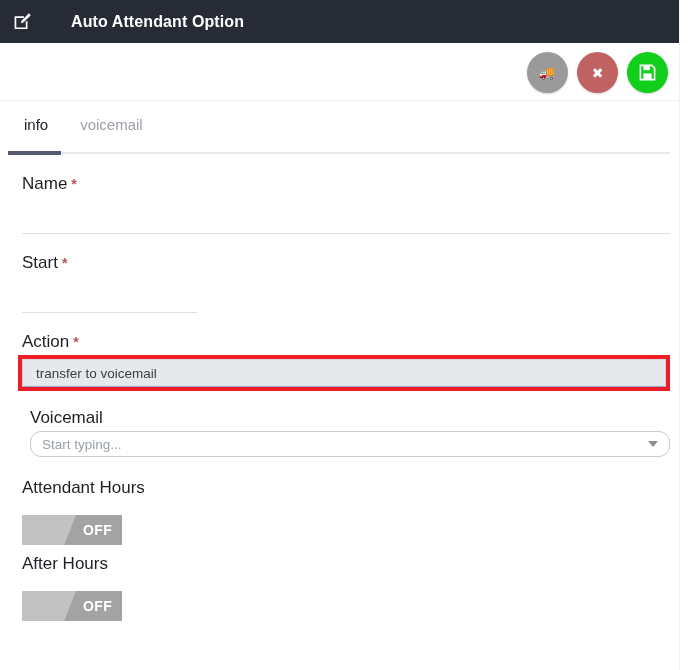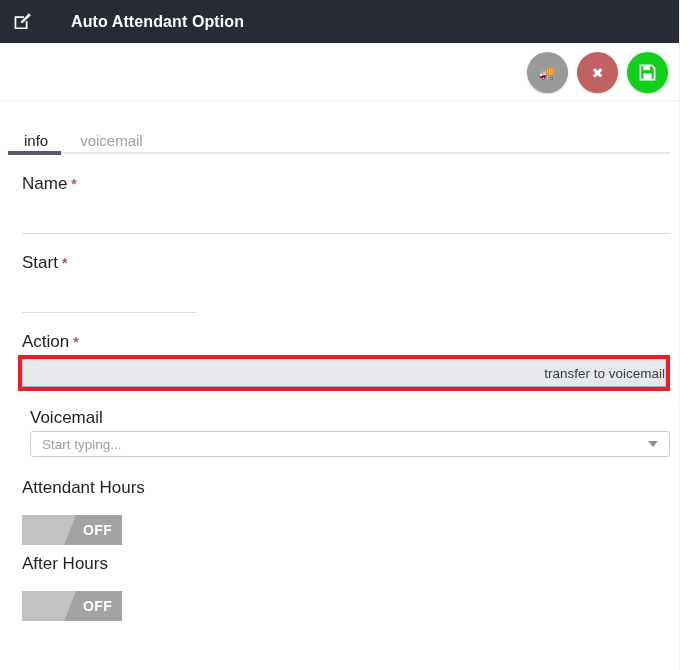--- a/index.html
+++ b/index.html
@@ -110,21 +110,21 @@
     position: absolute;
     left: 0;
     top: 101px;
     width: 679px;
     height: 54px;
     box-sizing: border-box;
   }
   .tabstrip {
     position: absolute;
     left: 8px;
-    top: 26px;
+    top: 10px;
     display: flex;
     align-items: flex-end;
   }
   .tab {
     font-size: 15px;
     padding: 6px 16px 14px 16px;
     cursor: pointer;
     line-height: 1;
     background: none;
     border: none;
@@ -229,33 +229,32 @@
     background: #e6e8ec;
     border: 1px solid #d3d6dc;
     border-bottom: 1px solid #8fa7c9;
     box-sizing: border-box;
     display: flex;
     align-items: center;
     padding-left: 13px;
     font-size: 13.5px;
     color: #3b4048;
     font-family: "Liberation Sans", sans-serif;
-    justify-content: flex-end;
   }
 
   
   .f-voicemail { left: 30px; top: 254px; }
   .select-box {
     position: absolute;
     left: 0;
     top: 22px;
     width: 640px;
     height: 26px;
     border: 1px solid #c9ccd1;
-    border-radius: 3px;
+    border-radius: 11px;
     background: #ffffff;
     box-sizing: border-box;
     display: flex;
     align-items: center;
     cursor: pointer;
   }
   .select-box .placeholder {
     flex: 1 1 auto;
     padding-left: 11px;
     font-size: 13.5px;

